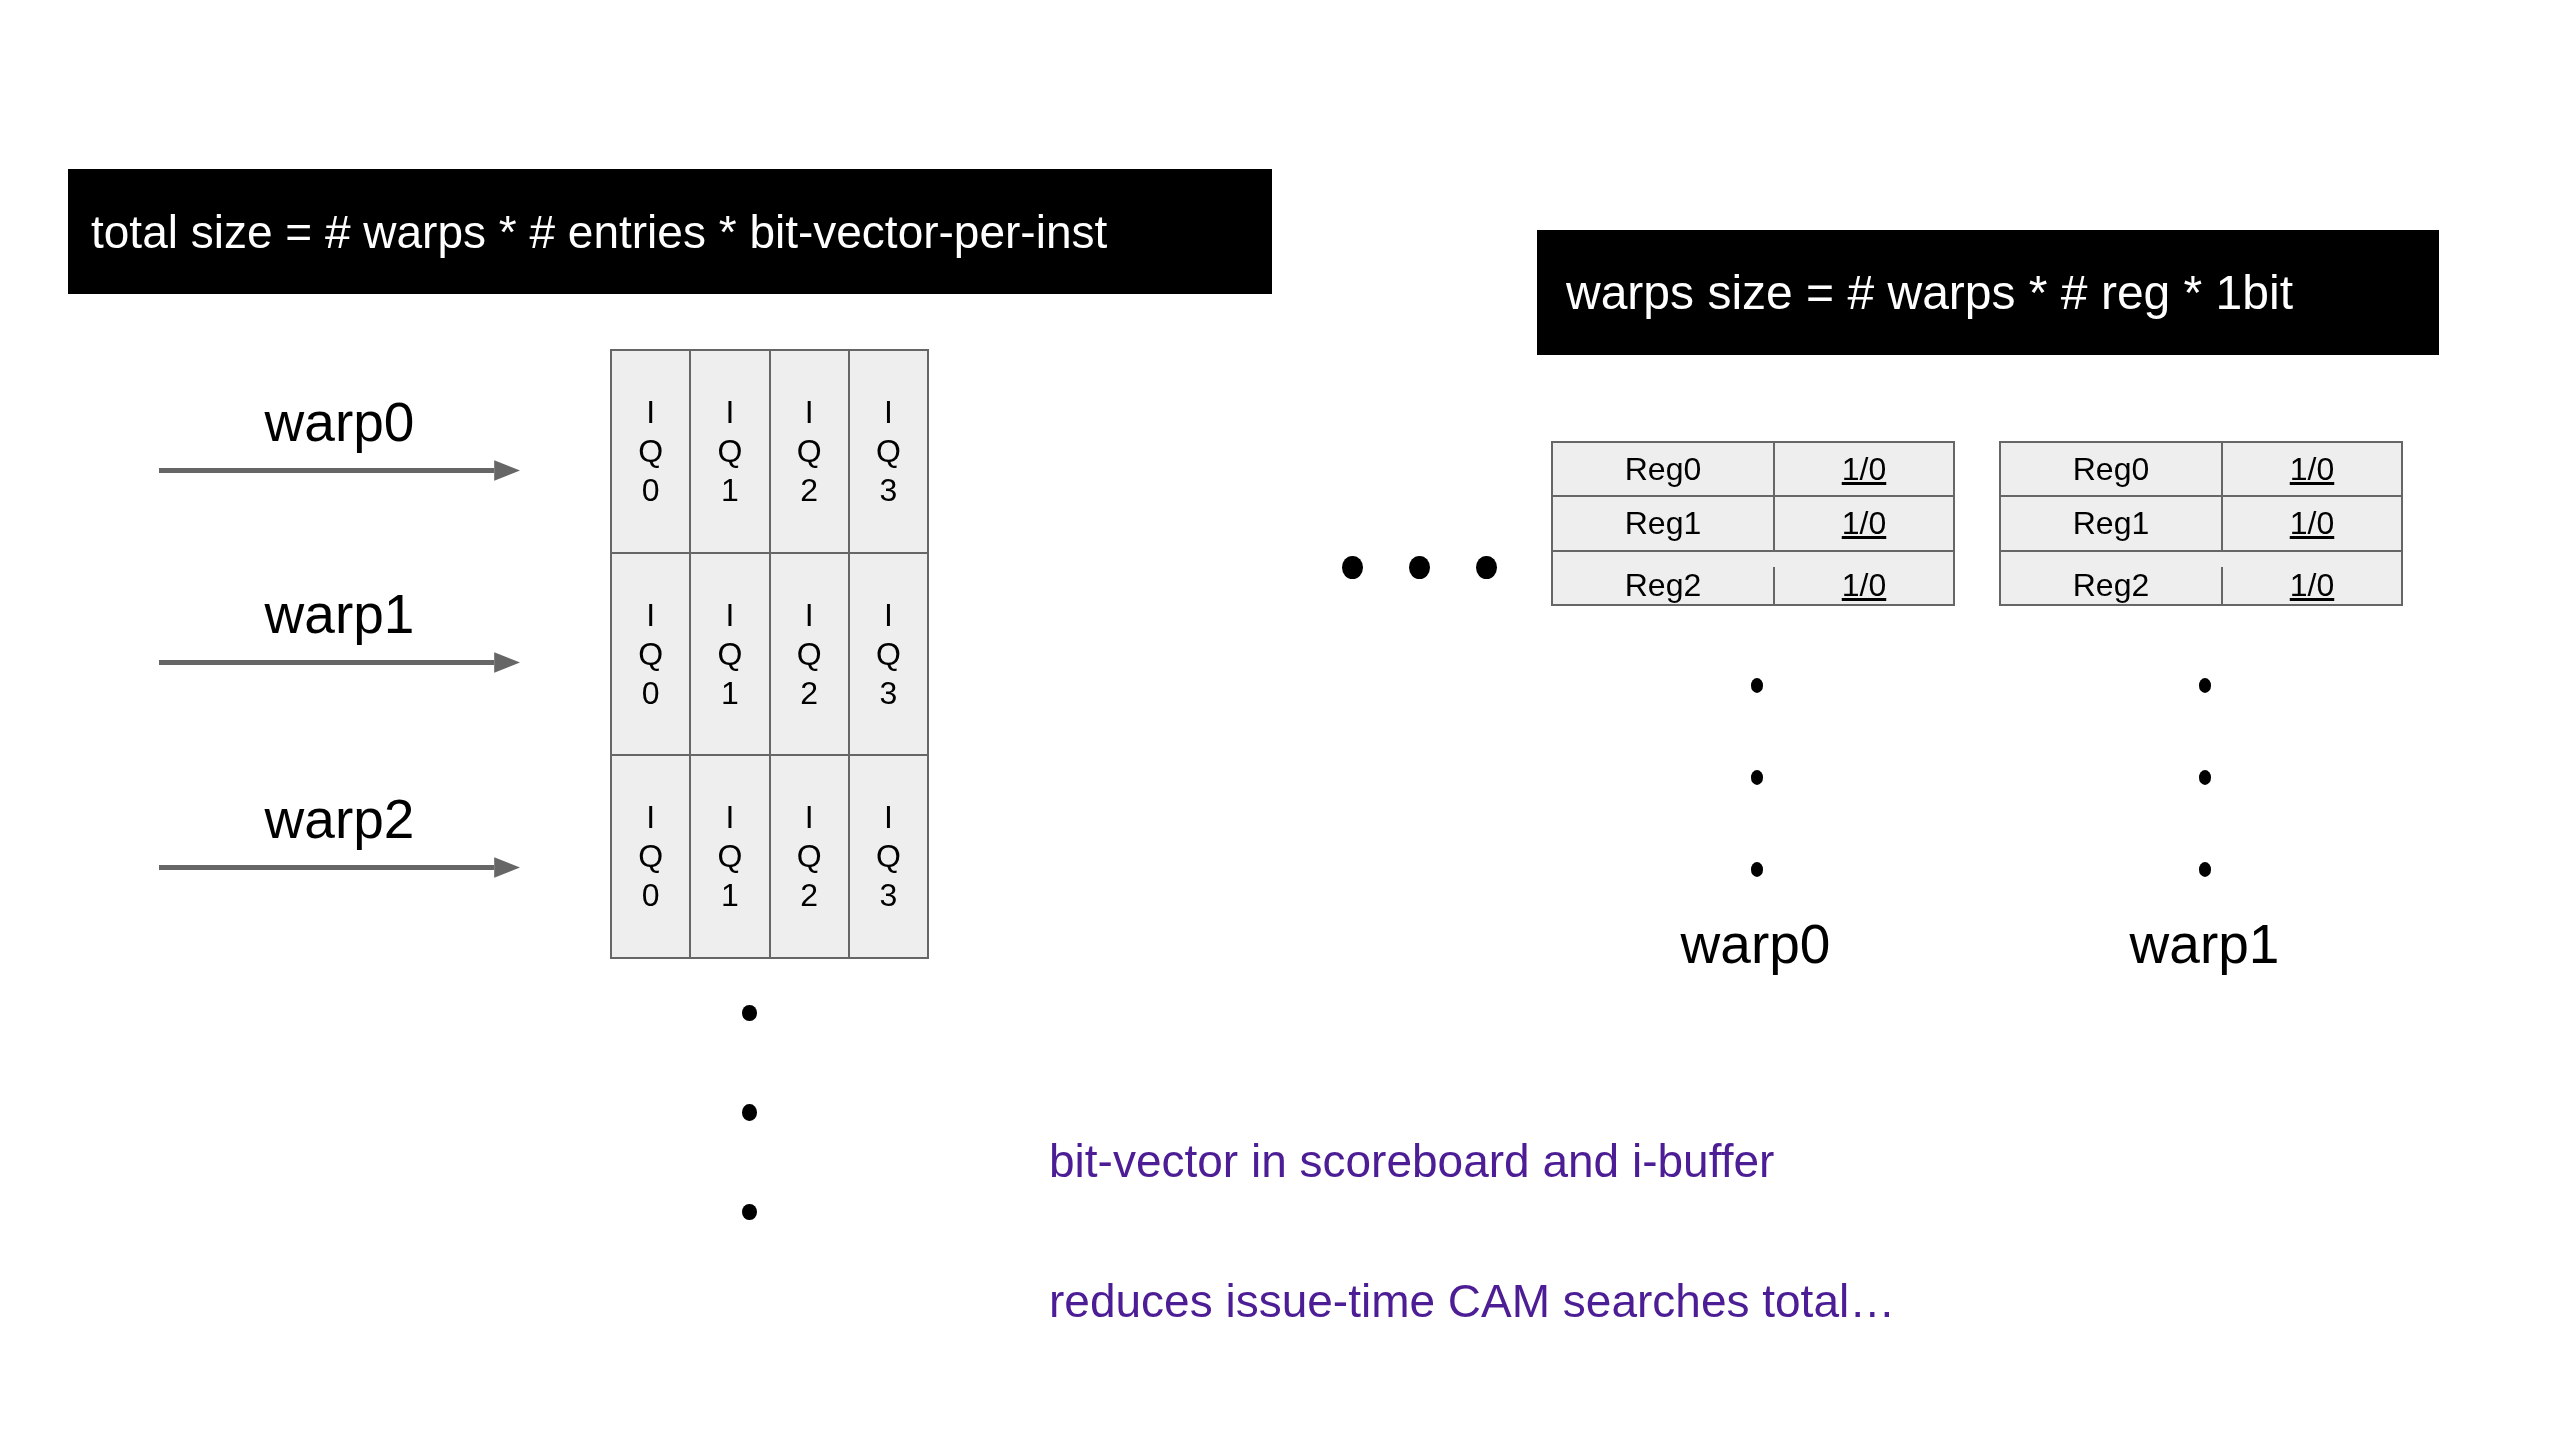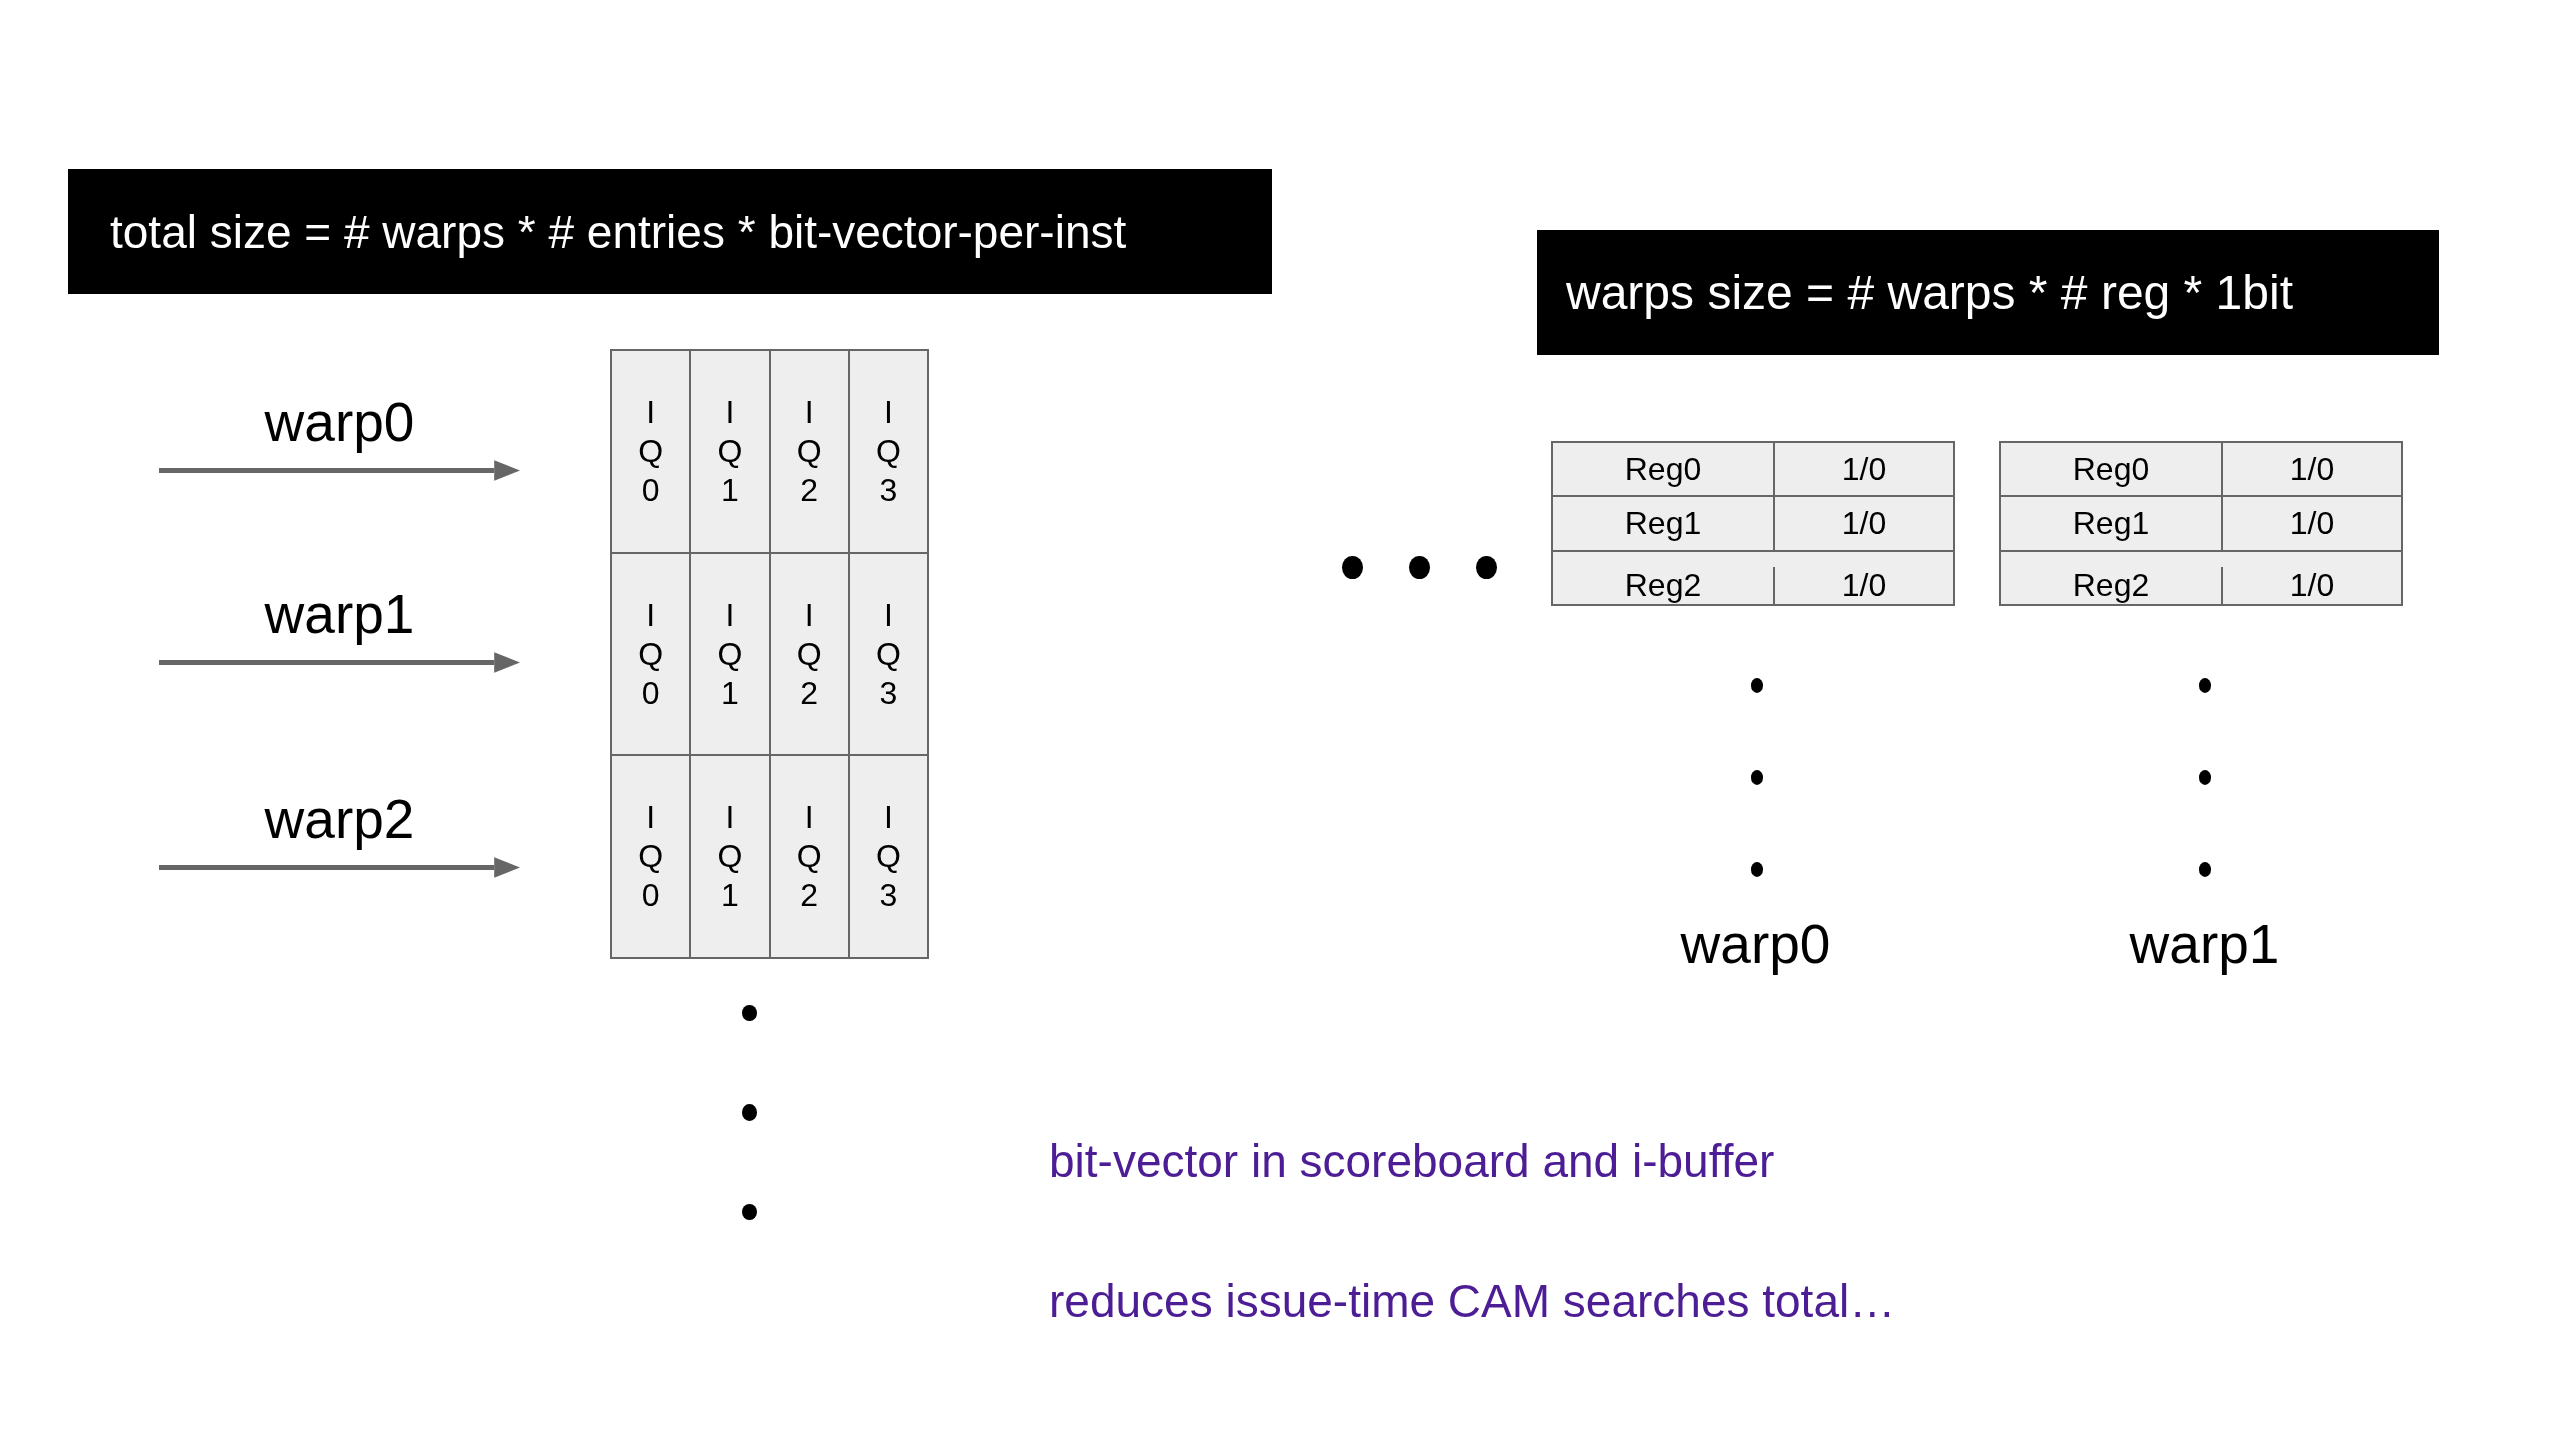--- a/index.html
+++ b/index.html
@@ -28,21 +28,21 @@
     display: flex;
     align-items: center;
     box-sizing: border-box;
     white-space: nowrap;
   }
   #banner-iq {
     left: 68px;
     top: 169px;
     width: 1204px;
     height: 125px;
-    padding-left: 42px;
+    padding-left: 23px;
     font-size: 46px;
   }
   #banner-reg {
     left: 1537px;
     top: 230px;
     width: 902px;
     height: 125px;
     padding-left: 29px;
     font-size: 48px;
   }
@@ -194,21 +194,21 @@
     align-items: center;
     justify-content: center;
     font-size: 32px;
     color: #000000;
     box-sizing: border-box;
   }
   .reg-name {
     flex: 0 0 222px;
     border-right: 2.6px solid #666666;
   }
-  .reg-val { flex: 1 1 0; }
+  .reg-val { flex: 1 1 0; text-decoration: underline; }
 
   
   .reg-warp-label {
     position: absolute;
     width: 309px;
     text-align: center;
     font-size: 55px;
     line-height: 62px;
     color: #000000;
     white-space: nowrap;

